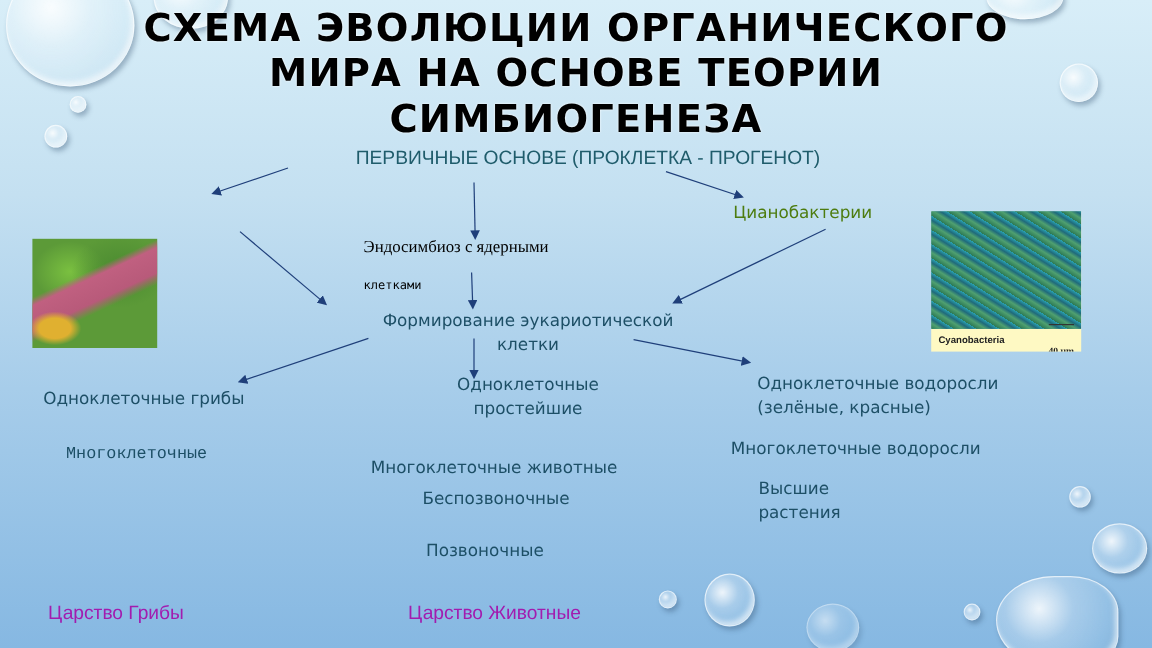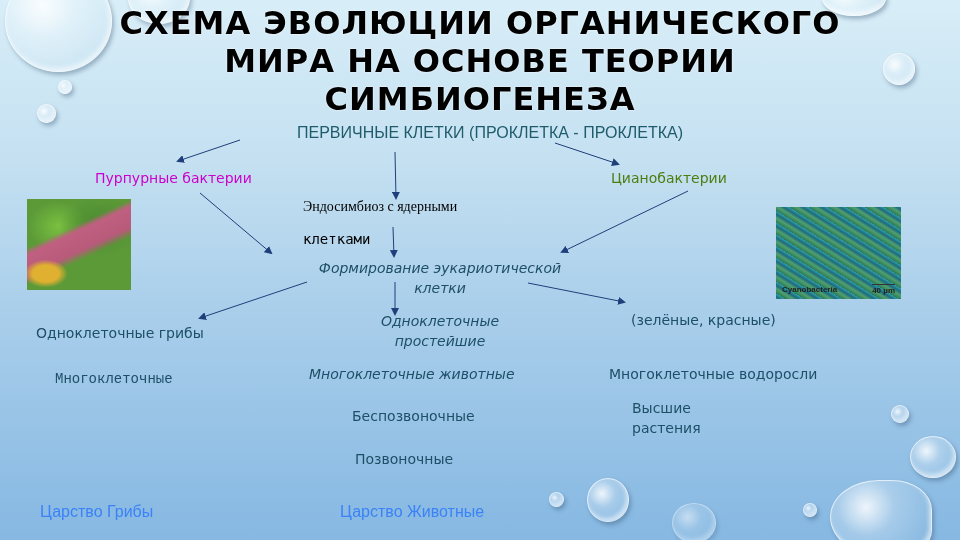--- a/index.html
+++ b/index.html
@@ -19,34 +19,34 @@
       position: absolute; left: 80px; top: 4px; width: 800px;
       text-align: center; font-weight: bold; font-size: 32px; line-height: 38px;
       color: #000; letter-spacing: 1px;
       text-shadow: 0 0 2px #fff;
     }
     .subtitle {
       position: absolute; left: 150px; top: 124px; width: 680px; text-align: center;
       font-family: "Liberation Sans", sans-serif; font-size: 16px; color: #1f5c6b;
     }
     .lbl { position: absolute; font-size: 14px; color: #1d4f66; line-height: 20px; white-space: nowrap; }
-    .lbl.center { text-align: center; font-style: italic; }
-    .kingdom { font-family: "Liberation Sans", sans-serif; font-size: 16px; color: #3b82f6; }
+    .lbl.center { text-align: center; }
+    .kingdom { font-family: "Liberation Sans", sans-serif; font-size: 16px; color: #a21caf; }
     .img-box { position: absolute; overflow: hidden; }
     .purple-img {
       left: 27px; top: 199px; width: 104px; height: 91px;
       background:
         radial-gradient(ellipse 22px 14px at 18% 82%, #e0b030 0%, #e0b030 60%, transparent 100%),
         linear-gradient(155deg, transparent 35%, #c06080 40%, #b85a7a 55%, transparent 62%),
         radial-gradient(ellipse 40px 30px at 70% 30%, #4a8a30 0%, transparent 100%),
         radial-gradient(ellipse 30px 25px at 30% 30%, #7ac040 0%, transparent 100%),
         #5c9a38;
     }
     .cyano-img {
-      left: 776px; top: 176px; width: 125px; height: 92px; background: #22c55e; margin-top: 31px;
+      left: 776px; top: 176px; width: 125px; height: 117px; background: #fef9c3;
     }
     .cyano-pic {
       position: absolute; left: 0; top: 0; width: 125px; height: 98px;
       background:
         repeating-linear-gradient(32deg, #2d7a55 0px, #4fa070 4px, #1f6a7c 7px, #2aa0b0 10px),
         #2a8a9a;
     }
     .cyano-cap {
       position: absolute; left: 0; bottom: 0; width: 125px; height: 19px;
       font-family: "Liberation Sans", sans-serif; font-size: 8px; font-weight: bold; color: #222;
@@ -72,21 +72,21 @@
   <div class="drop" style="left:549px;top:492px;width:13px;height:13px;"></div>
   <div class="drop" style="left:587px;top:478px;width:40px;height:42px;"></div>
   <div class="drop" style="left:672px;top:503px;width:42px;height:38px;opacity:0.6;"></div>
 
   <div class="title">
     <div>СХЕМА ЭВОЛЮЦИИ ОРГАНИЧЕСКОГО</div>
     <div>МИРА НА ОСНОВЕ ТЕОРИИ</div>
     <div>СИМБИОГЕНЕЗА</div>
   </div>
 
-  <div class="subtitle">ПЕРВИЧНЫЕ КЛЕТКИ (ПРОКЛЕТКА - ПРОКЛЕТКА)</div>
+  <div class="subtitle">ПЕРВИЧНЫЕ ОСНОВЕ (ПРОКЛЕТКА - ПРОГЕНОТ)</div>
 
   <svg class="arrows" width="960" height="540">
     <defs>
       <marker id="ah" markerWidth="8" markerHeight="8" refX="6" refY="4" orient="auto" markerUnits="userSpaceOnUse">
         <path d="M0,0 L8,4 L0,8 z" fill="#1f3f7a"></path>
       </marker>
     </defs>
     <g stroke="#1f3f7a" stroke-width="1" fill="none" marker-end="url(#ah)">
       <line x1="240" y1="140" x2="178" y2="161"></line>
       <line x1="395" y1="152" x2="396" y2="198"></line>
@@ -98,49 +98,49 @@
       <line x1="395" y1="282" x2="395" y2="314"></line>
       <line x1="528" y1="283" x2="624" y2="302"></line>
     </g>
   </svg>
 
   <div class="img-box purple-img"></div>
   <div class="img-box cyano-img">
     <div class="cyano-pic"></div>
     <div class="cyano-cap">
       <span>Cyanobacteria</span>
-      <span style="border-top:1px solid #333;padding-top:1px;">40 µm</span>
+      <span style="border-top:1px solid #333;padding-top:17px;font-family:Liberation Serif, serif;">40 µm</span>
     </div>
   </div>
 
-  <div class="lbl" style="left:95px;top:168px;color:#cc00cc;">Пурпурные бактерии</div>
   <div class="lbl" style="left:611px;top:168px;color:#4d7c0f;">Цианобактерии</div>
 
   <div class="lbl" style="left:303px;top:197px;color:#000;font-family:Liberation Serif, serif;font-size:14px;">Эндосимбиоз с ядерными</div>
-  <div class="lbl" style="left:303px;top:229px;color:#000;font-family:'DejaVu Sans Mono',monospace;font-size:14px;">клетками</div>
+  <div class="lbl" style="left:303px;top:229px;color:#000;font-family:'DejaVu Sans Mono',monospace;font-size:10px;">клетками</div>
 
   <div class="lbl center" style="left:280px;top:258px;width:320px;">
     <div>Формирование эукариотической</div>
     <div>клетки</div>
   </div>
 
   <div class="lbl" style="left:36px;top:323px;">Одноклеточные грибы</div>
   <div class="lbl" style="left:55px;top:369px;font-family:Liberation Mono, monospace;">
     <div>Многоклеточные</div>
   </div>
 
   <div class="lbl center" style="left:340px;top:311px;width:200px;">
     <div>Одноклеточные</div>
     <div>простейшие</div>
   </div>
-  <div class="lbl" style="left:309px;top:364px;font-style:italic;">Многоклеточные животные</div>
+  <div class="lbl" style="left:309px;top:380px;">Многоклеточные животные</div>
   <div class="lbl" style="left:352px;top:406px;">Беспозвоночные</div>
   <div class="lbl" style="left:355px;top:449px;">Позвоночные</div>
 
   <div class="lbl" style="left:631px;top:310px;">
+    <div>Одноклеточные водоросли</div>
     <div>(зелёные, красные)</div>
   </div>
   <div class="lbl" style="left:609px;top:364px;">Многоклеточные водоросли</div>
   <div class="lbl" style="left:632px;top:398px;">
     <div>Высшие</div>
     <div>растения</div>
   </div>
 
   <div class="lbl kingdom" style="left:40px;top:502px;">Царство Грибы</div>
   <div class="lbl kingdom" style="left:340px;top:502px;">Царство Животные</div>

